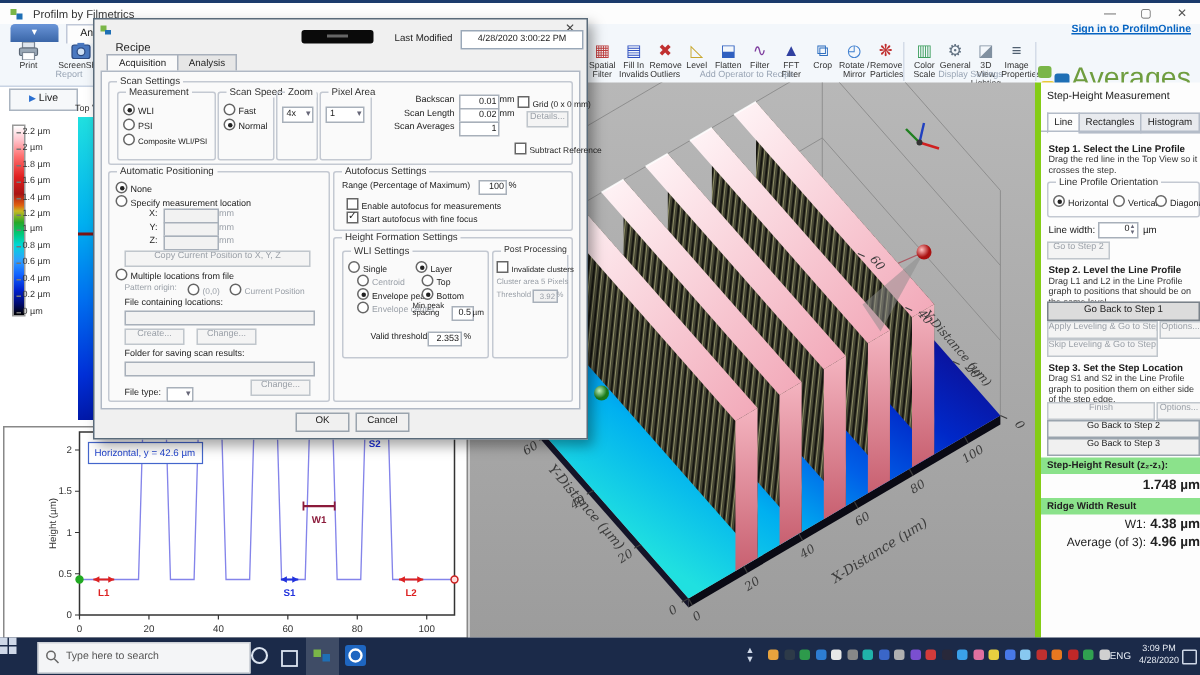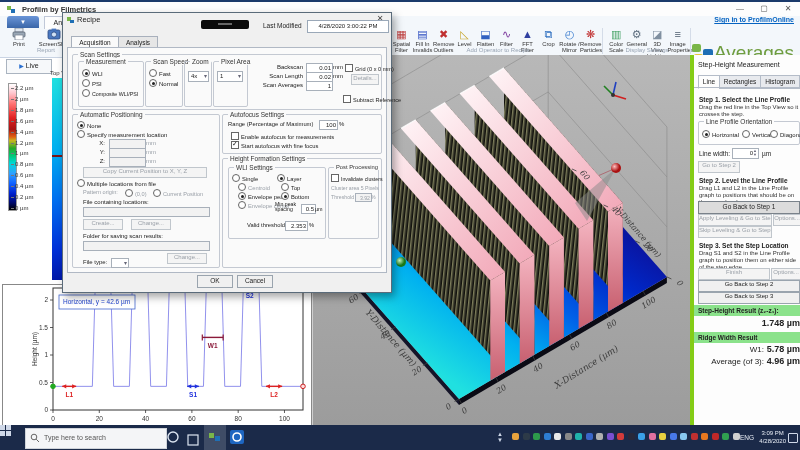--- a/index.html
+++ b/index.html
@@ -1,21 +1,21 @@
 <!DOCTYPE html>
 <html><head>
 <meta charset="utf-8">
 <style>
   html,body{margin:0;padding:0;background:#888;}
   #stage{position:relative;width:800px;height:450px;background:#fff;overflow:hidden;
     font-family:"Liberation Sans",sans-serif;color:#222;}
   .ab{position:absolute;}
   
   #titlebar{left:0;top:0;width:800px;height:14px;background:#fdfdfd;border-top:2px solid #1b3a6b;border-bottom:1px solid #e0e4ea;}
-  #title-text{left:22px;top:3px;font-size:7.5px;color:#333;font-weight:bold;}
+  #title-text{left:22px;top:3px;font-size:7.5px;color:#333;}
   .winctl{top:2px;width:16px;height:10px;text-align:center;font-size:8px;color:#555;line-height:10px;}
   
   #ribbon{left:0;top:16px;width:800px;height:41px;background:#f3f7fb;border-bottom:1px solid #c9d4e4;}
   #app-btn{left:7px;top:0px;width:32px;height:12px;border-radius:3px 3px 0 0;
     background:linear-gradient(#6a95d8,#3a66a8);color:#fff;text-align:center;font-size:7px;line-height:11px;}
   #tab-analyze{left:44px;top:0px;width:42px;height:12px;background:#fdfdfd;border:1px solid #c0c8d8;border-bottom:none;
     text-align:center;font-size:7px;line-height:11px;color:#222;}
   .rbtn{position:absolute;top:12px;width:30px;height:26px;text-align:center;cursor:default;}
   .rbtn .ricon{height:13px;font-size:11px;line-height:13px;}
   .rbtn .rlab{font-size:5.8px;line-height:6px;color:#333;}
@@ -54,21 +54,21 @@
     font-size:6px;color:#222;overflow:hidden;white-space:nowrap;}
   .btn.dis{color:#9aa0a8;background:#f4f4f4;border-color:#c0c6cc;}
   .btn.hi{background:#dcdcdc;border-color:#7a828a;}
   .greenhdr{position:absolute;left:0;width:110px;height:11px;background:#8be28b;font-weight:bold;
     font-size:6.5px;line-height:11px;padding-left:4px;box-sizing:border-box;}
   .resval{position:absolute;right:4px;font-weight:bold;font-size:9px;}
   .reslbl{position:absolute;font-size:8px;color:#222;}
   
   #dialog{left:62px;top:12px;width:328px;height:279px;background:#f0f0f0;border:1px solid #5a6b7a;
     box-shadow:3px 4px 8px rgba(0,0,0,.35);font-size:6.5px;}
-  #dlg-title{left:14px;top:2px;font-size:7.5px;color:#222;}
+  #dlg-title{left:14px;top:14px;font-size:7.5px;color:#222;}
   #dlg-close{left:310px;top:1px;width:14px;height:11px;text-align:center;font-size:8px;color:#444;}
   #dlg-blackstrip{left:138px;top:7px;width:48px;height:9px;background:#0a0a0a;border-radius:2px;}
   #dlg-blackstrip i{position:absolute;left:17px;top:3px;width:14px;height:2px;background:#666;}
   #dlg-lastmod-box{left:244px;top:7px;width:80px;height:11px;background:#fff;border:1px solid #9aa8b8;
     text-align:center;font-size:6px;line-height:10px;}
   .dlg-tab{position:absolute;top:23px;height:12px;border:1px solid #a8b0bc;background:#e6e6e6;
     text-align:center;font-size:6.5px;line-height:11px;}
   .dlg-tab.on{background:#fafafa;border-bottom:1px solid #fafafa;}
   #dlg-pane{left:4px;top:34px;width:318px;height:224px;background:#fafafa;border:1px solid #b0b8c4;}
   .grp{position:absolute;border:1px solid #c4c9d2;border-radius:2px;}
@@ -458,21 +458,21 @@
     <div class="step-desc" style="left:5px;top:195px">Drag S1 and S2 in the Line Profile graph to position them on either side of the step edge.</div>
     <div class="btn dis" style="left:4px;top:213px;width:70px;height:10px">Finish</div>
     <div class="btn dis" style="left:77px;top:213px;width:28px;height:10px">Options...</div>
     <div class="btn" style="left:4px;top:225px;width:100px;height:10px">Go Back to Step 2</div>
     <div class="btn" style="left:4px;top:237px;width:100px;height:10px">Go Back to Step 3</div>
 
     <div class="greenhdr" style="top:250px">Step-Height Result (z₂-z₁):</div>
     <div class="resval" style="top:263px">1.748 µm</div>
     <div class="greenhdr" style="top:277px">Ridge Width Result</div>
     <div class="reslbl" style="right:40px;top:290px">W1:</div>
-    <div class="resval" style="top:289px">5.78 µm</div>
+    <div class="resval" style="top:289px">4.38 µm</div>
     <div class="reslbl" style="right:40px;top:302px">Average (of 3):</div>
     <div class="resval" style="top:301px">4.96 µm</div>
   </div>
 
   <div id="dialog" class="ab">
     <div class="ab" style="left:4px;top:4px;width:7px;height:7px">
       <i class="ab" style="left:0;top:0;width:3.5px;height:3.5px;background:#7ab648"></i>
       <i class="ab" style="left:3px;top:2.5px;width:3.5px;height:3.5px;background:#1f6fb5"></i>
     </div>
     <div id="dlg-title" class="ab">Recipe</div>

